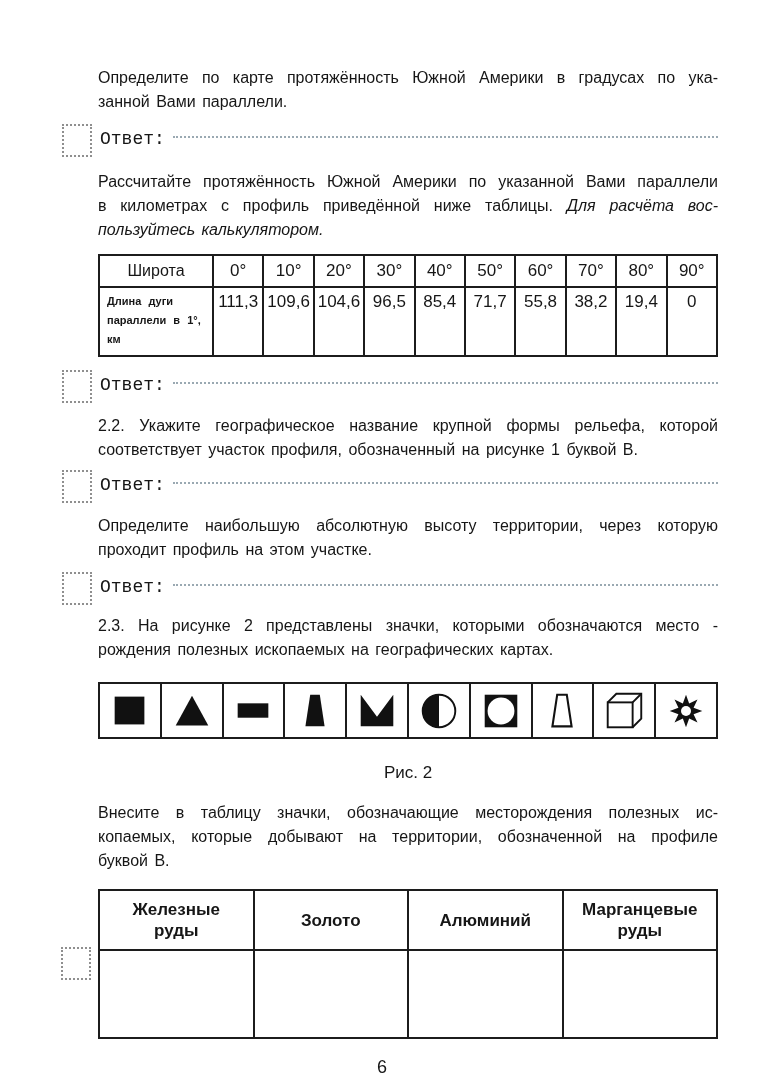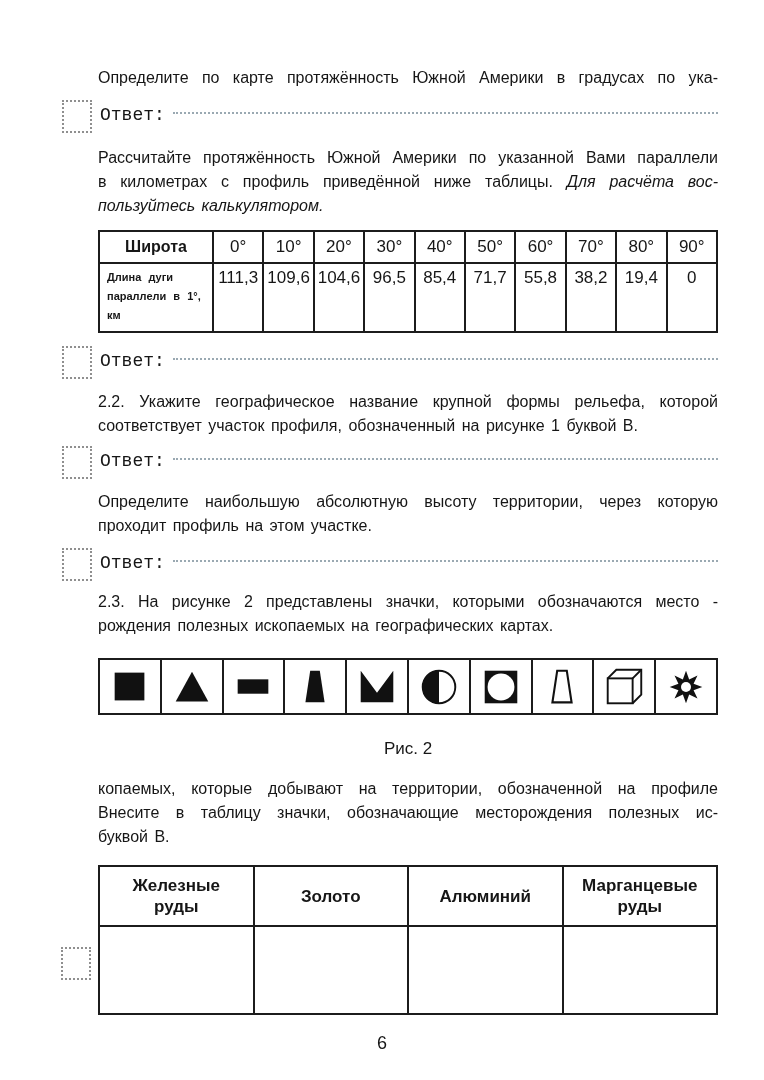--- a/index.html
+++ b/index.html
@@ -27,21 +27,21 @@
     background:#fff;
   }
   .answer-label{font-size:18px;flex:none;margin-left:8px;margin-right:8px;line-height:1;padding-bottom:3px;}
   .answer-line{flex:1;border-bottom:2px dotted #9aa9b2;margin-bottom:7px;}
 
   
   table{border-collapse:collapse;width:100%;table-layout:fixed;}
   .lat{margin-top:12px;}
   .lat th,.lat td{border:2px solid #1c1c1c;background:#fff;}
   .lat th{font-size:17px;font-weight:400;height:28px;text-align:center;}
-  .lat th.c1{font-weight:700;font-size:16px;width:110px;}
+  .lat th.c1{font-weight:400;font-size:16px;width:110px;}
   .lat td.rowlabel{font-weight:700;font-size:11px;line-height:19px;padding:4px 4px 6px 7px;text-align:left;vertical-align:top;word-spacing:4px;}
   .lat td.val{font-size:17px;text-align:center;vertical-align:top;padding-top:4px;height:62px;}
 
   
   .symbols{display:flex;border:2px solid #1c1c1c;margin-top:20px;background:#fff;}
   .symcell{flex:1;height:53px;border-right:2px solid #1c1c1c;display:flex;align-items:center;justify-content:center;}
   .symcell:last-child{border-right:none;}
   .symcell svg{display:block;}
 
   .fig-caption{text-align:center;font-size:17px;margin-top:24px;height:24px;}
@@ -56,20 +56,21 @@
   .checkbox.floating{position:absolute;left:61px;top:947px;}
 </style>
 </head>
 <body>
 
 <div class="page">
   <div class="content">
 
     <div class="para">
         <div class="tline"><span>Определите по карте протяжённость Южной Америки в градусах по ука-</span></div>
+        <div class="tline last"><span>занной Вами параллели.</span></div>
       </div>
 
     <div class="answer" style="margin-top:8px;">
       <div class="checkbox"></div>
       <div class="answer-label">Ответ:</div>
       <div class="answer-line"></div>
     </div>
 
     <div class="para" style="margin-top:12px;">
         <div class="tline"><span>Рассчитайте протяжённость Южной Америки по указанной Вами параллели</span></div>
@@ -217,22 +218,22 @@
               <polygon points="24,7 27.3,16.1 36,12 31.9,20.7 41,24 31.9,27.3 36,36 27.3,31.9 24,41 20.7,31.9 12,36 16.1,27.3 7,24 16.1,20.7 12,12 20.7,16.1" fill="#111"></polygon>
               <circle cx="24" cy="24" r="5.2" fill="#fff"></circle>
             </svg>
           </span>
         </div>
       </div>
 
     <div class="fig-caption">Рис. 2</div>
 
     <div class="para" style="margin-top:14px;">
+        <div class="tline"><span>Внесите в таблицу значки, обозначающие месторождения полезных ис-</span></div>
         <div class="tline"><span>копаемых, которые добывают на территории, обозначенной на профиле</span></div>
-        <div class="tline"><span>Внесите в таблицу значки, обозначающие месторождения полезных ис-</span></div>
         <div class="tline last"><span>буквой В.</span></div>
       </div>
 
     <table class="minerals">
         <tbody>
           <tr>
             <th>Железные руды</th>
             <th>Золото</th>
             <th>Алюминий</th>
             <th>Марганцевые руды</th>

